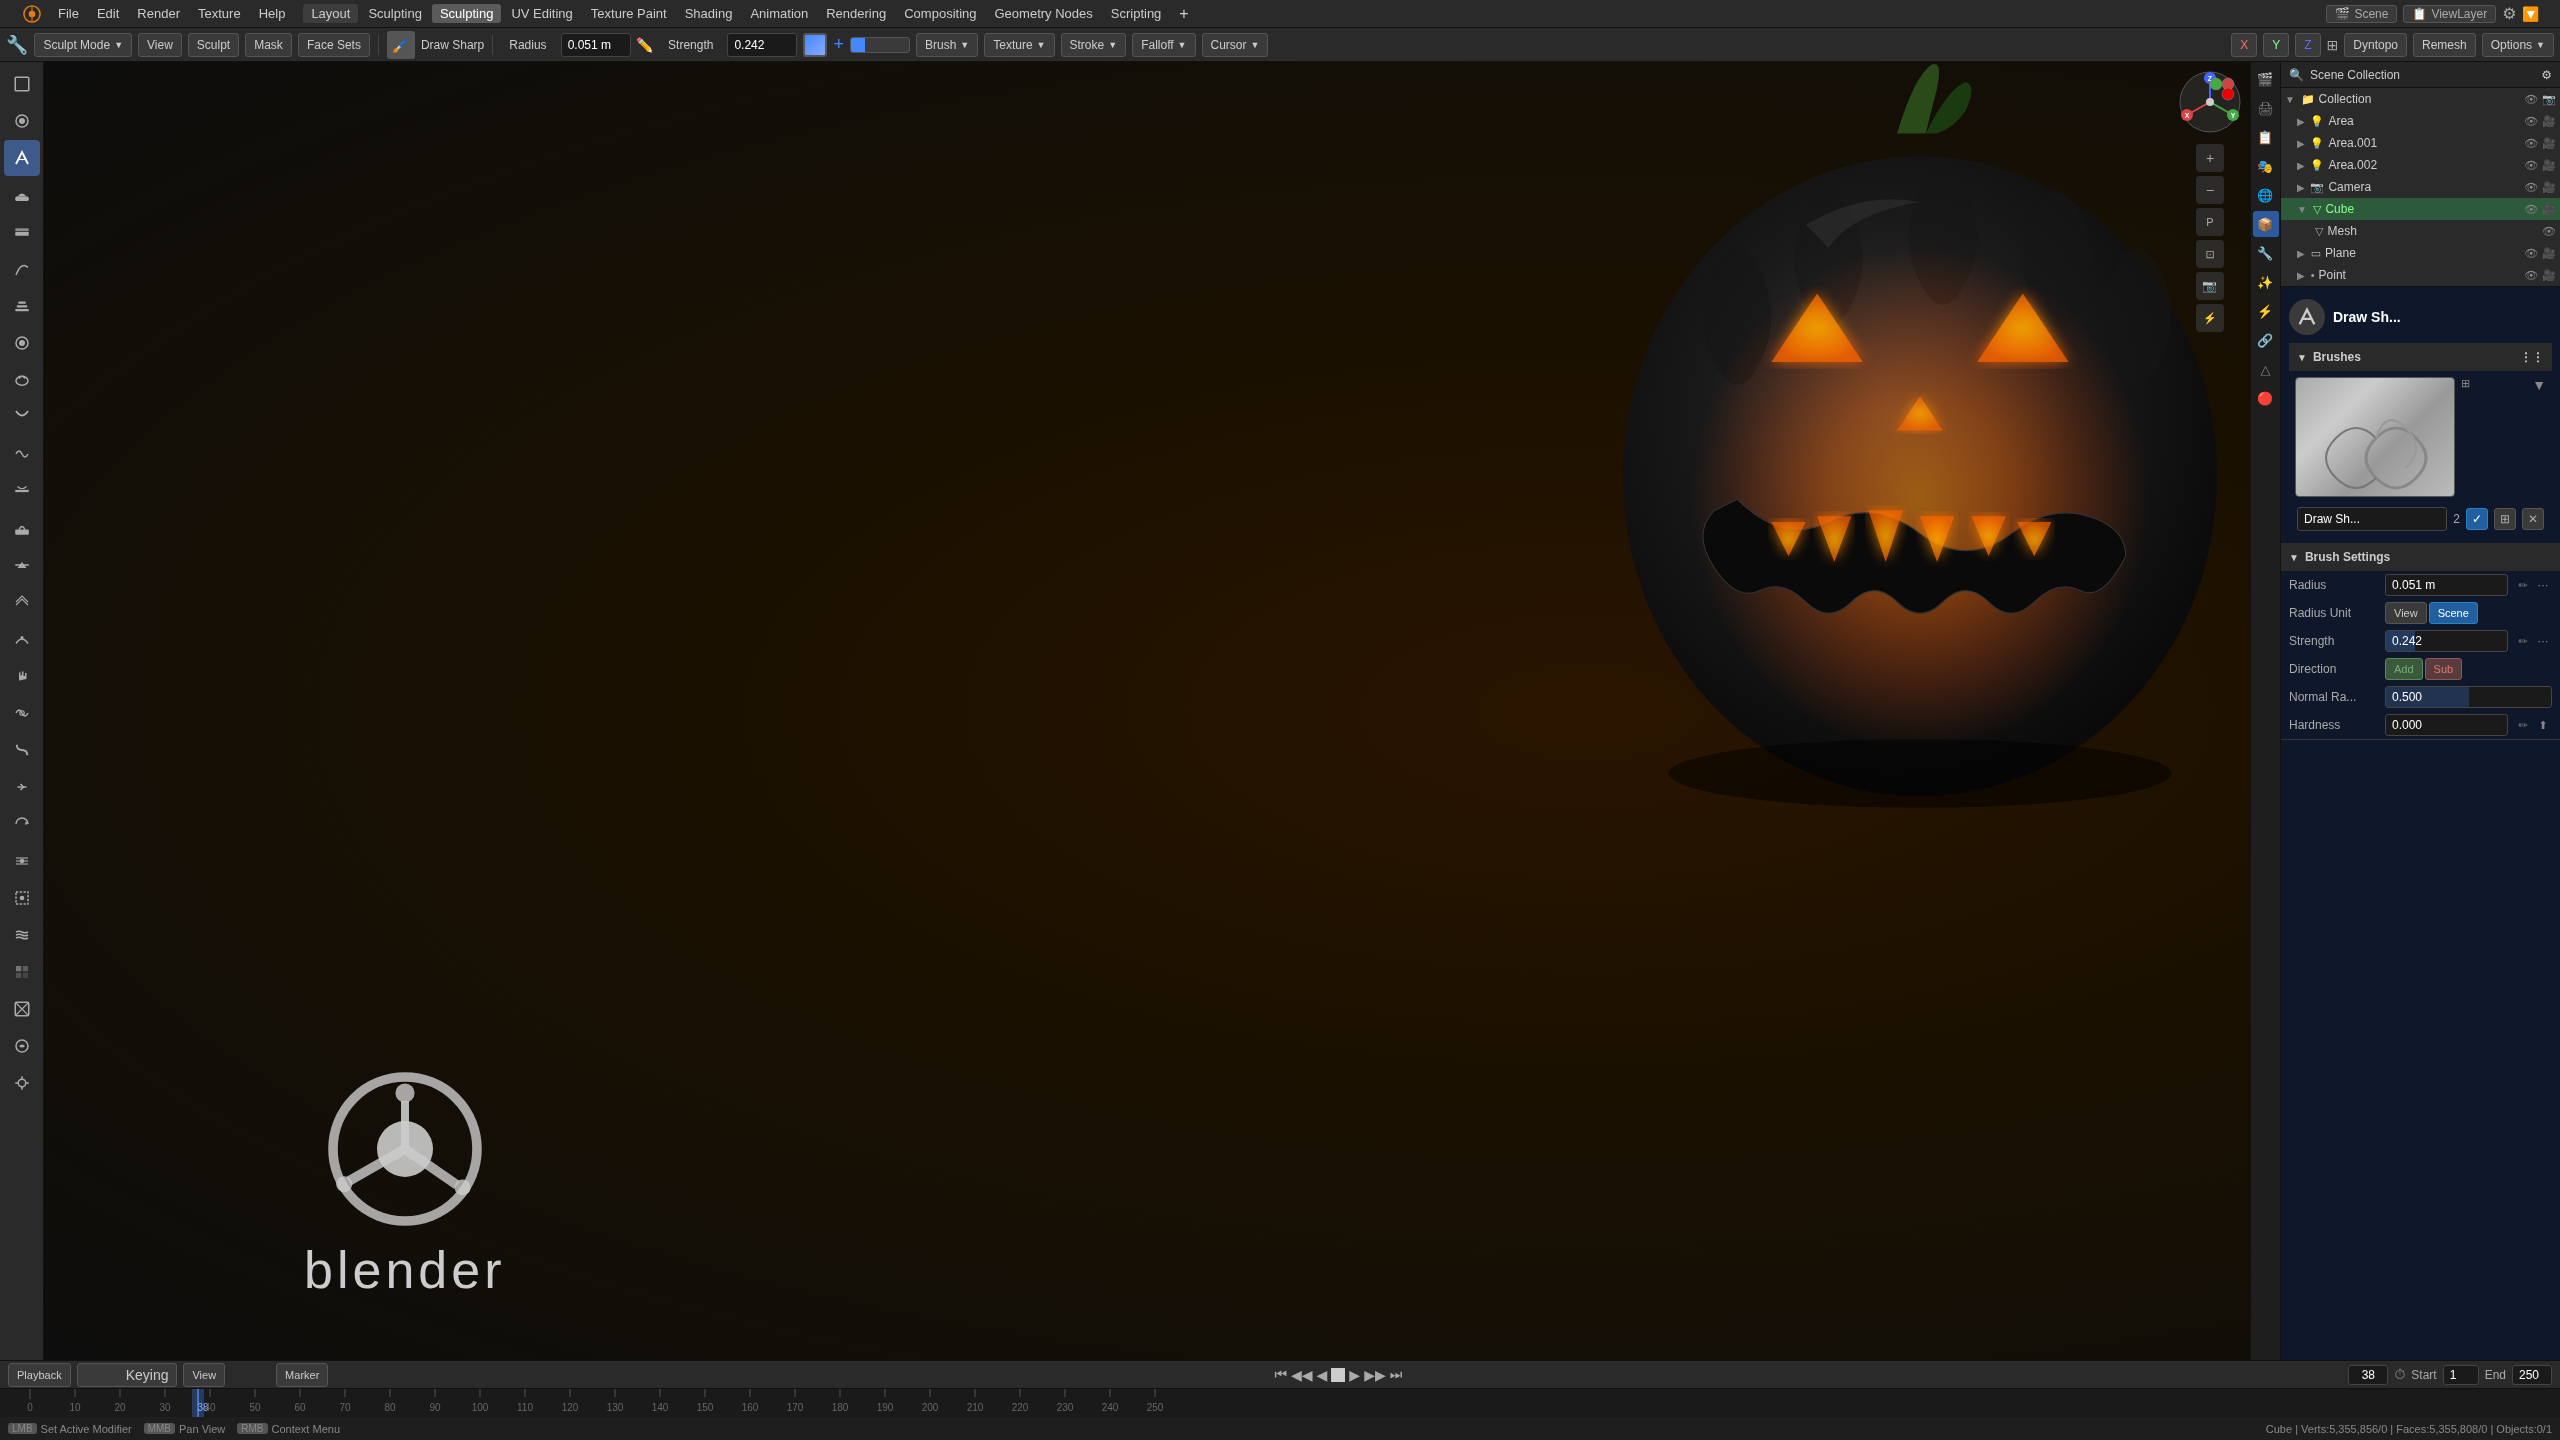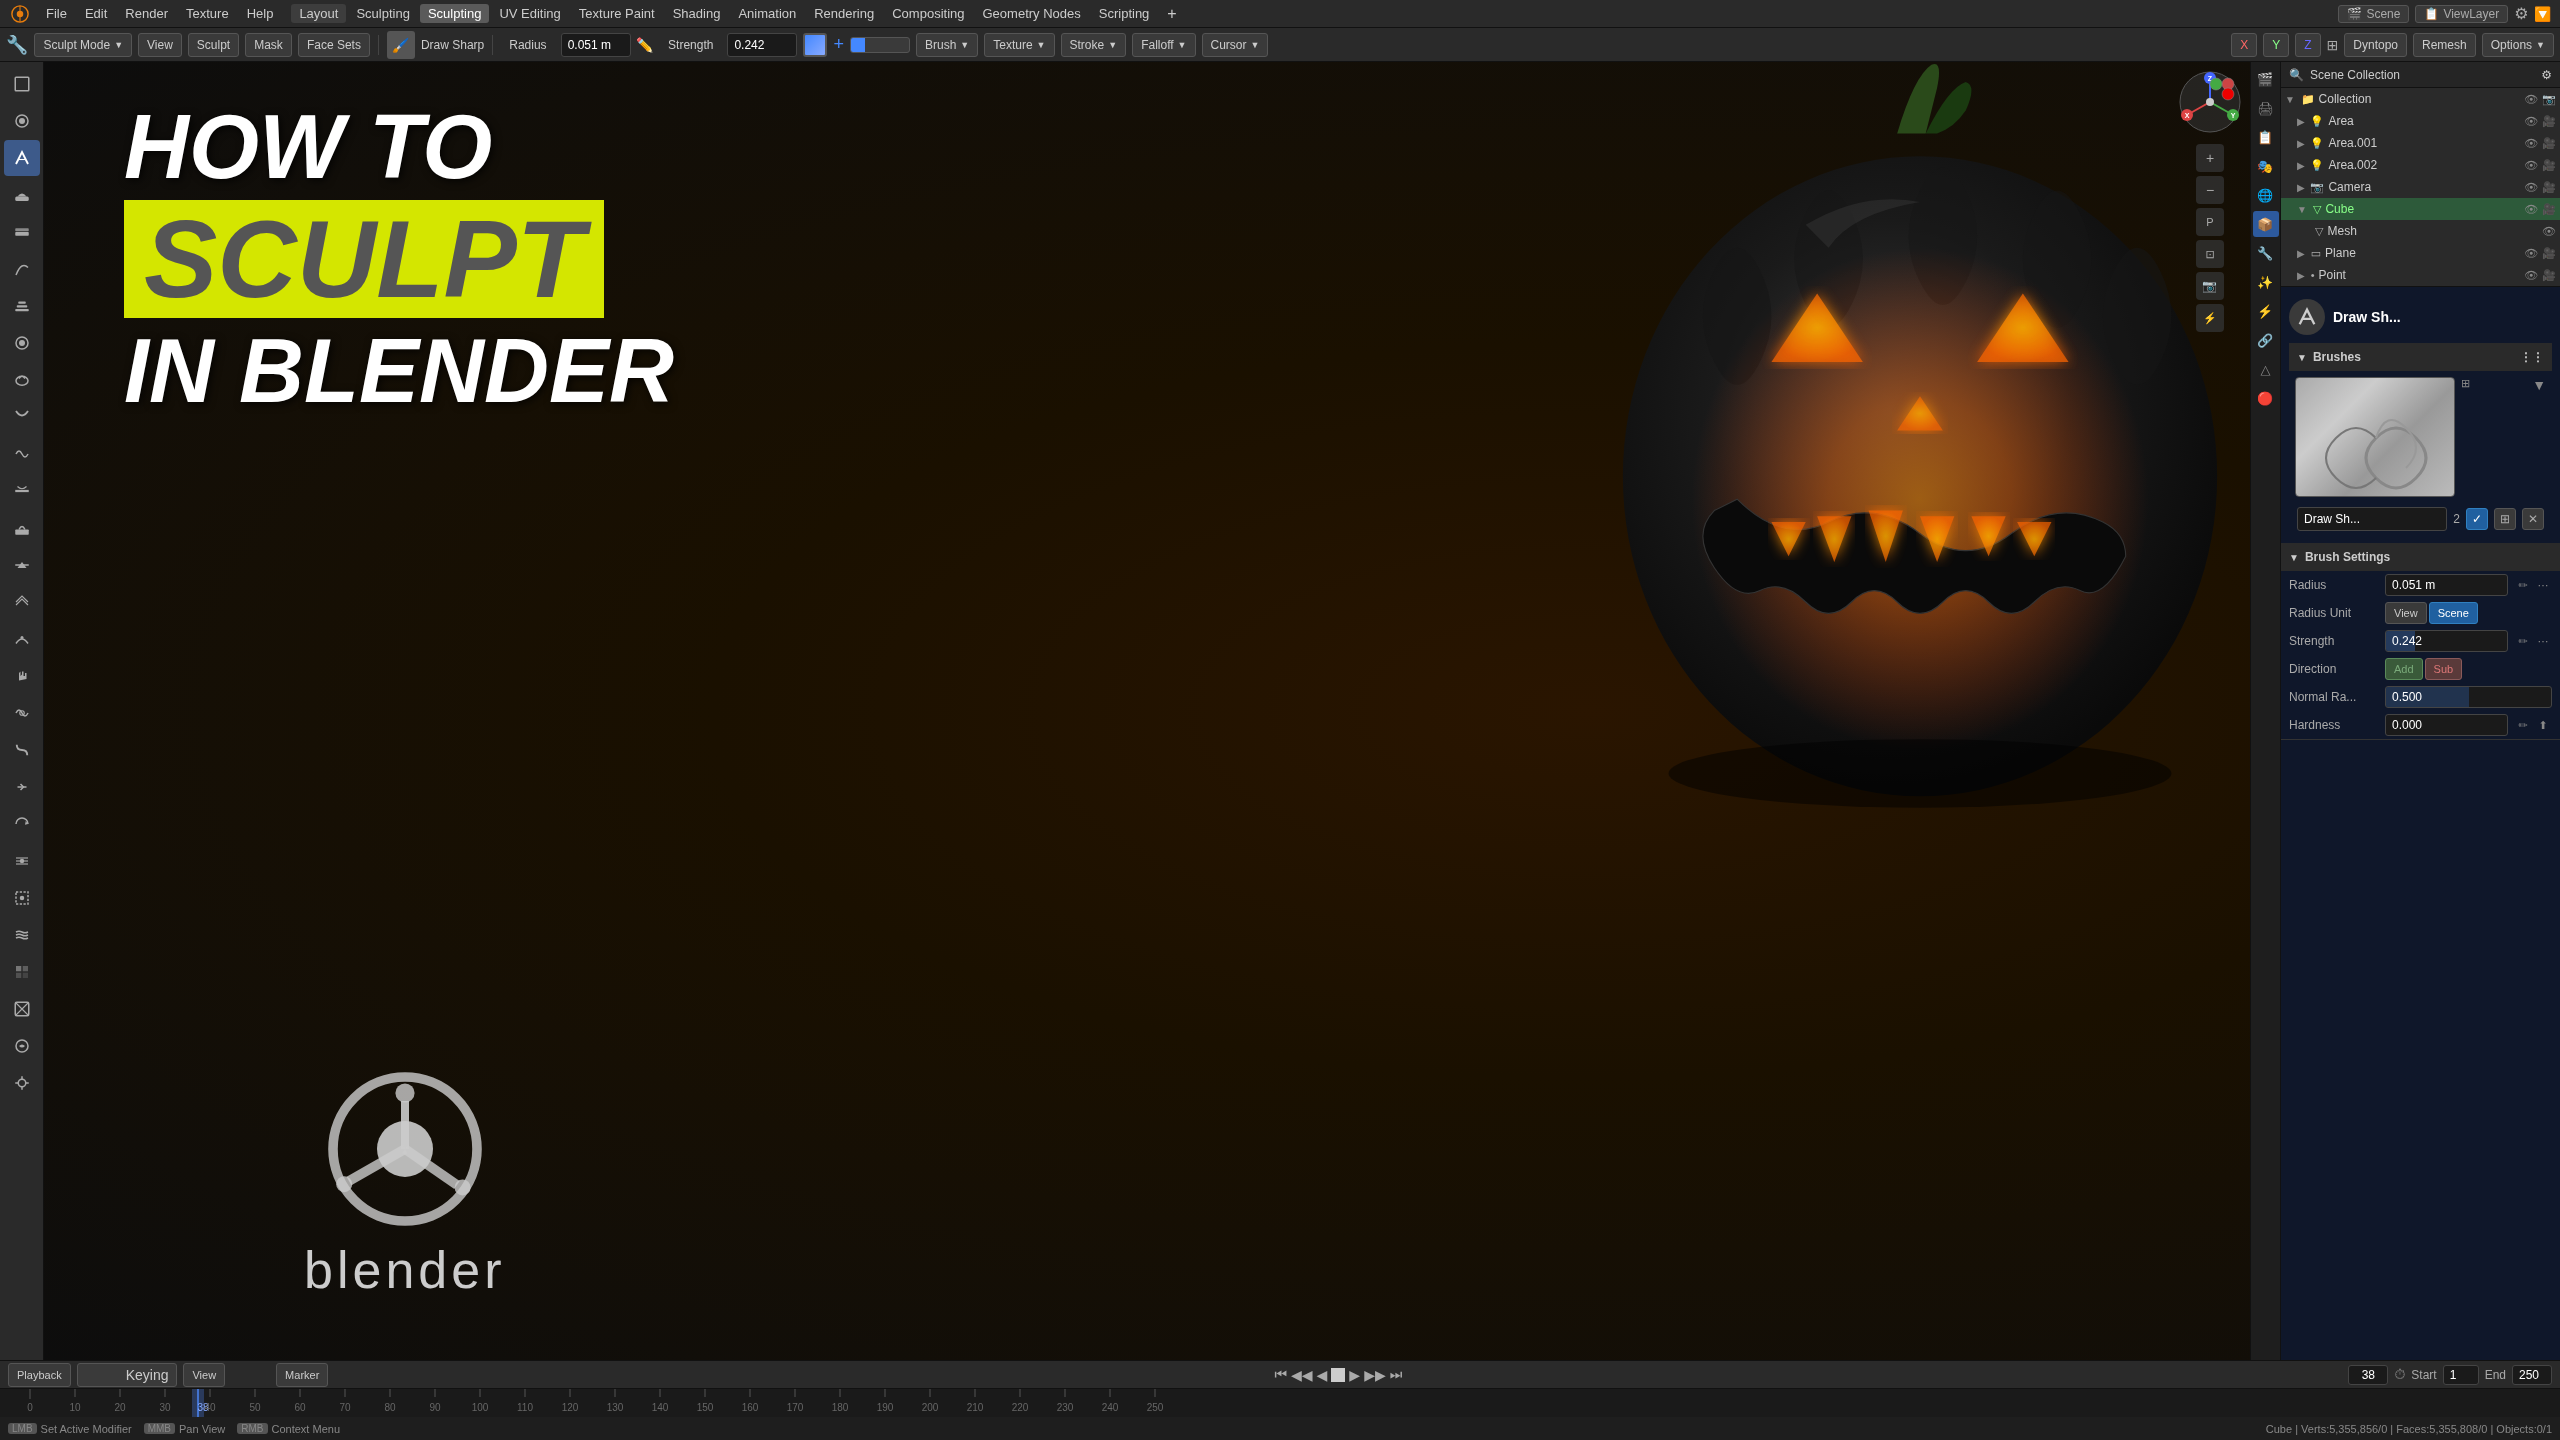--- a/index.html
+++ b/index.html
@@ -12,21 +12,21 @@
       color: #ccc;
       font-size: 13px;
     }
 
     
     .top-menubar {
       height: 28px;
       background: #2a2a2a;
       display: flex;
       align-items: center;
-      padding: 0 8px;
+      padding: 0 20px;
       gap: 2px;
       border-bottom: 1px solid #111;
     }
     .menu-item {
       padding: 2px 8px;
       color: #ccc;
       font-size: 13px;
       cursor: pointer;
       border-radius: 3px;
     }
@@ -731,27 +731,20 @@
   </div>
 
   <div class="viewport">
 
     <div class="viewport-bg"></div>
 
     <div style="position:absolute;top:0;left:0;right:0;bottom:0;">
 
       <div style="position:absolute;top:0;left:0;right:0;bottom:0;background:radial-gradient(ellipse at 70% 50%, #2a1500 0%, #1a1000 40%, #0d0d0d 100%);"></div>
 
-      <div class="tutorial-text">
-        <div class="how-to">HOW TO</div>
-        <div class="sculpt-box">
-          <div class="sculpt-text">SCULPT</div>
-        </div>
-        <div class="in-blender">IN BLENDER</div>
-      </div>
 
       <div class="blender-logo-area">
         
         <svg width="160" height="160" viewBox="0 0 200 200">
 
           <circle cx="100" cy="100" r="90" fill="none" stroke="#ccc" stroke-width="12" opacity="0.8"></circle>
 
           <circle cx="100" cy="100" r="35" fill="#ccc" opacity="0.9"></circle>
 
           <rect x="95" y="40" width="10" height="60" fill="#ccc" opacity="0.9"></rect>

